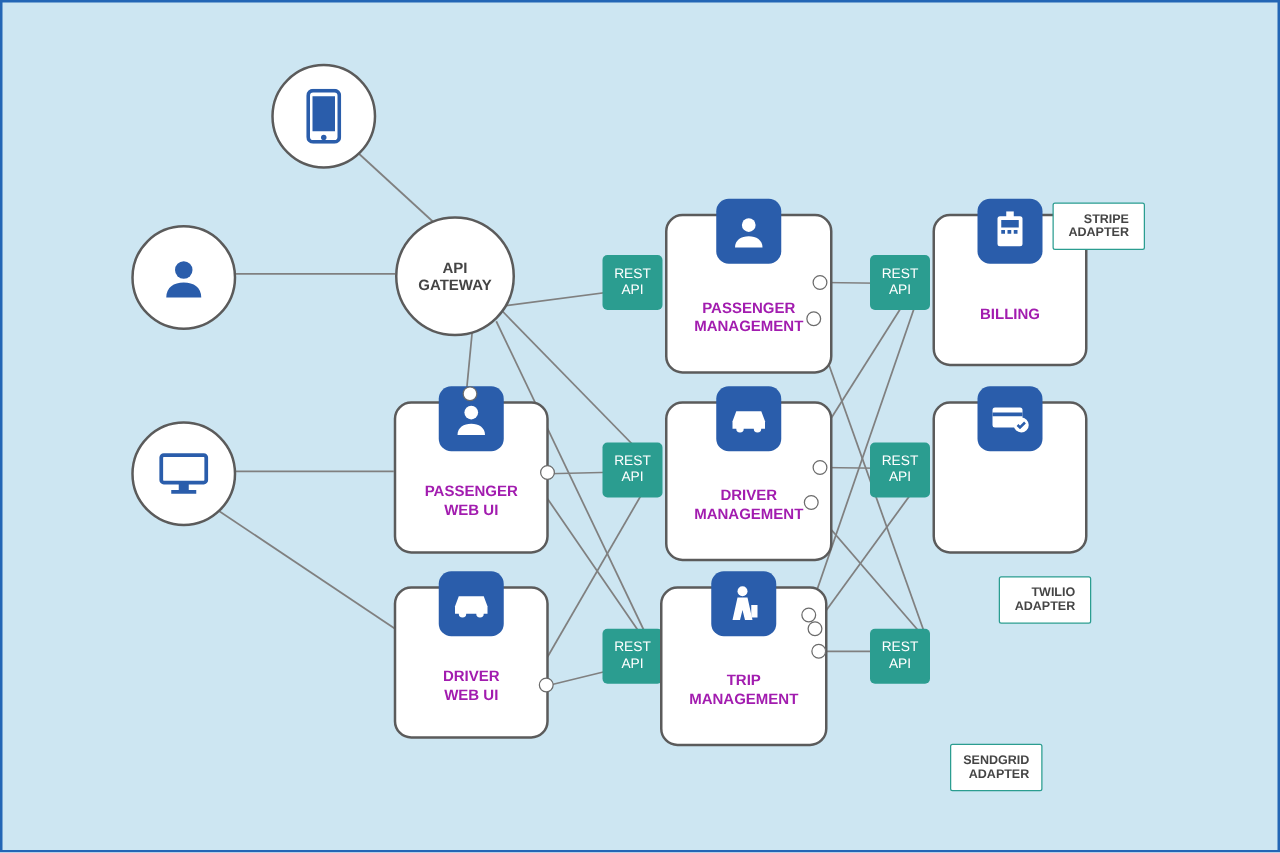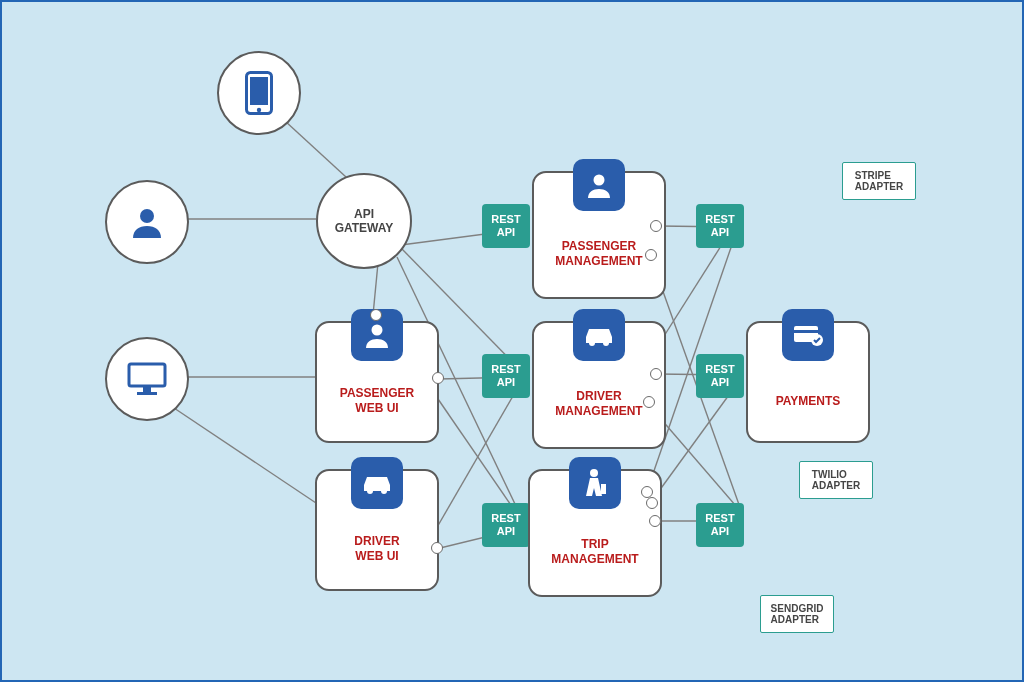--- a/index.html
+++ b/index.html
@@ -4,23 +4,23 @@
 <style>
   html,body{margin:0;padding:0;background:#fff;font-family:Arial,Helvetica,sans-serif}
   .frame{position:relative;box-sizing:border-box;width:1024px;height:682px;border:2px solid #2366b5;background:#cde6f2;overflow:hidden}
   svg.wires{position:absolute;inset:0;width:100%;height:100%}
   .node{position:absolute}
   .circle-node{width:80px;height:80px;border:2px solid #5b5b5b;border-radius:50%;background:#fff;display:flex;align-items:center;justify-content:center}
   .circle-gateway{width:92px;height:92px;border:2px solid #5b5b5b;border-radius:50%;background:#fff;display:flex;align-items:center;justify-content:center;text-align:center;font-weight:700;font-size:12px;color:#444;line-height:1.2}
   .service-box{width:130px;height:124px;border:2px solid #5b5b5b;border-radius:14px;background:#fff;display:flex;flex-direction:column;align-items:center}
   .service-box.small{width:120px;height:118px}
   .icon-tile{width:52px;height:52px;border-radius:10px;background:#2a5dab;display:flex;align-items:center;justify-content:center;margin-top:-14px}
-  .service-label{flex:1;display:flex;align-items:center;justify-content:center;text-align:center;font-weight:700;font-size:12px;color:#b91c1c;padding:0 6px;line-height:1.25}
-  .rest-api{position:absolute;width:48px;height:44px;background:#2b9d90;color:#fff;font-weight:700;font-size:11px;display:flex;align-items:center;justify-content:center;text-align:center;border-radius:4px;line-height:1.2}
-  .adapter{position:absolute;width:72px;height:36px;background:#fff;border:1.5px solid #2b9d90;color:#454545;font-size:10px;font-weight:700;display:flex;align-items:center;justify-content:center;text-align:left;line-height:1.15;border-radius:2px}
+  .service-label{flex:1;display:flex;align-items:center;justify-content:center;text-align:center;font-weight:700;font-size:12px;color:#a21caf;padding:0 6px;line-height:1.25}
+  .rest-api{position:absolute;width:48px;height:44px;background:#2b9d90;color:#fff;font-weight:400;font-size:11px;display:flex;align-items:center;justify-content:center;text-align:center;border-radius:4px;line-height:1.2}
+  .adapter{position:absolute;width:72px;height:36px;background:#fff;border:1.5px solid #2b9d90;color:#454545;font-size:10px;font-weight:700;display:flex;align-items:center;justify-content:center;text-align:right;line-height:1.15;border-radius:2px}
   .dot{position:absolute;width:10px;height:10px;border:1.5px solid #6b6b6b;background:#fff;border-radius:50%}
 </style>
 </head>
 <body>
 
 <div class="frame">
 
   <svg class="wires">
     <g stroke="#808080" stroke-width="1.4" fill="none">
       <line x1="283" y1="119" x2="344" y2="175"></line>
@@ -141,39 +141,51 @@
         </svg>
     </div>
     <div class="service-label" style="white-space:pre-line">TRIP
 MANAGEMENT</div>
   </div>
 
   <div class="rest-api" style="left:694px;top:202px">
       <span style="white-space:pre-line">REST
 API</span>
     </div>
+  <div class="node service-box small" style="left:744px;top:169px">
+    <div class="icon-tile">
+      <svg width="26" height="32" viewBox="0 0 26 32">
+          <rect x="3" y="4" width="20" height="24" rx="2" fill="#fff"></rect>
+          <rect x="6" y="7" width="14" height="6" fill="#2a5dab"></rect>
+          <rect x="6" y="15" width="3" height="3" fill="#2a5dab"></rect>
+          <rect x="11" y="15" width="3" height="3" fill="#2a5dab"></rect>
+          <rect x="16" y="15" width="3" height="3" fill="#2a5dab"></rect>
+          <rect x="10" y="0" width="6" height="5" fill="#fff"></rect>
+        </svg>
+    </div>
+    <div class="service-label">BILLING</div>
+  </div>
   <div class="adapter" style="left:840px;top:160px">
       <span style="white-space:pre-line">STRIPE
 ADAPTER</span>
     </div>
 
   <div class="rest-api" style="left:694px;top:352px">
       <span style="white-space:pre-line">REST
 API</span>
     </div>
   <div class="node service-box small" style="left:744px;top:319px">
     <div class="icon-tile">
       <svg width="32" height="26" viewBox="0 0 32 26">
           <rect x="2" y="4" width="24" height="16" rx="2" fill="#fff"></rect>
           <rect x="2" y="8" width="24" height="3" fill="#2a5dab"></rect>
           <circle cx="25" cy="18" r="6" fill="#fff"></circle>
           <path d="M22 18l2 2 4-4" stroke="#2a5dab" stroke-width="2" fill="none"></path>
         </svg>
     </div>
-    <div class="service-label">PAYMENTS</div>
   </div>
 
   <div class="rest-api" style="left:694px;top:501px">
       <span style="white-space:pre-line">REST
 API</span>
     </div>
   <div class="adapter" style="left:797px;top:459px">
       <span style="white-space:pre-line">TWILIO
 ADAPTER</span>
     </div>

